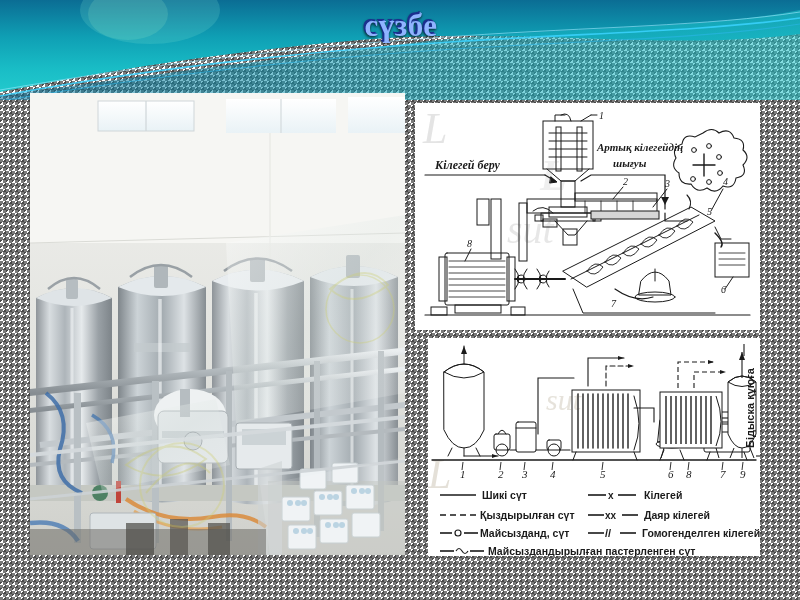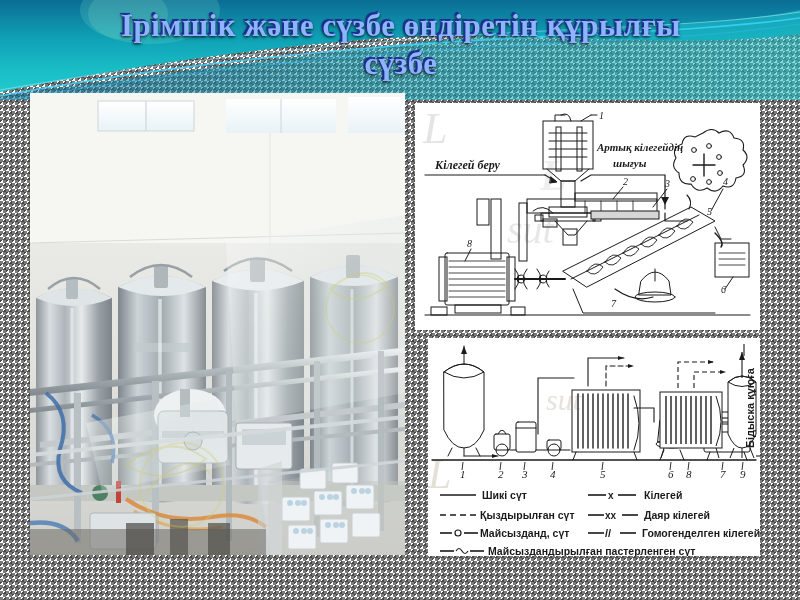--- a/index.html
+++ b/index.html
@@ -99,21 +99,20 @@
       <path d="M800,10 C700,30 560,26 420,42 C300,56 150,74 0,96 L0,100 L800,100 Z" fill="url(#tealG2)" opacity=".55"></path>
       <path d="M0,96 C140,70 300,52 450,42 C580,33 700,32 800,18" fill="none" stroke="#3bd3ff" stroke-width="1.6" opacity=".85"></path>
       <path d="M0,90 C150,64 310,46 460,36 C590,27 710,26 800,12" fill="none" stroke="#9fe9ff" stroke-width="1" opacity=".6"></path>
       <path d="M0,101 C150,76 320,57 470,48 C600,40 710,38 800,24" fill="none" stroke="#2bb6e8" stroke-width="1.1" opacity=".6"></path>
       <ellipse cx="150" cy="10" rx="70" ry="34" fill="#7fe3d2" opacity=".20"></ellipse>
       <ellipse cx="128" cy="14" rx="40" ry="26" fill="#a8f0c9" opacity=".16"></ellipse>
     </svg>
   </div>
 
   <div class="title-wrap">
-    <div class="title-line">Ірімшік және сүзбе өндіретін құрылғы</div>
     <div class="title-line">сүзбе</div>
   </div>
 
   <div class="photo">
     <svg width="375" height="462" viewBox="0 0 375 462">
       <defs>
         <linearGradient id="wallG" x1="0" y1="0" x2="0" y2="1">
           <stop offset="0%" stop-color="#f2f2ef"></stop>
           <stop offset="55%" stop-color="#e3e4e0"></stop>
           <stop offset="100%" stop-color="#cfd0cb"></stop>

